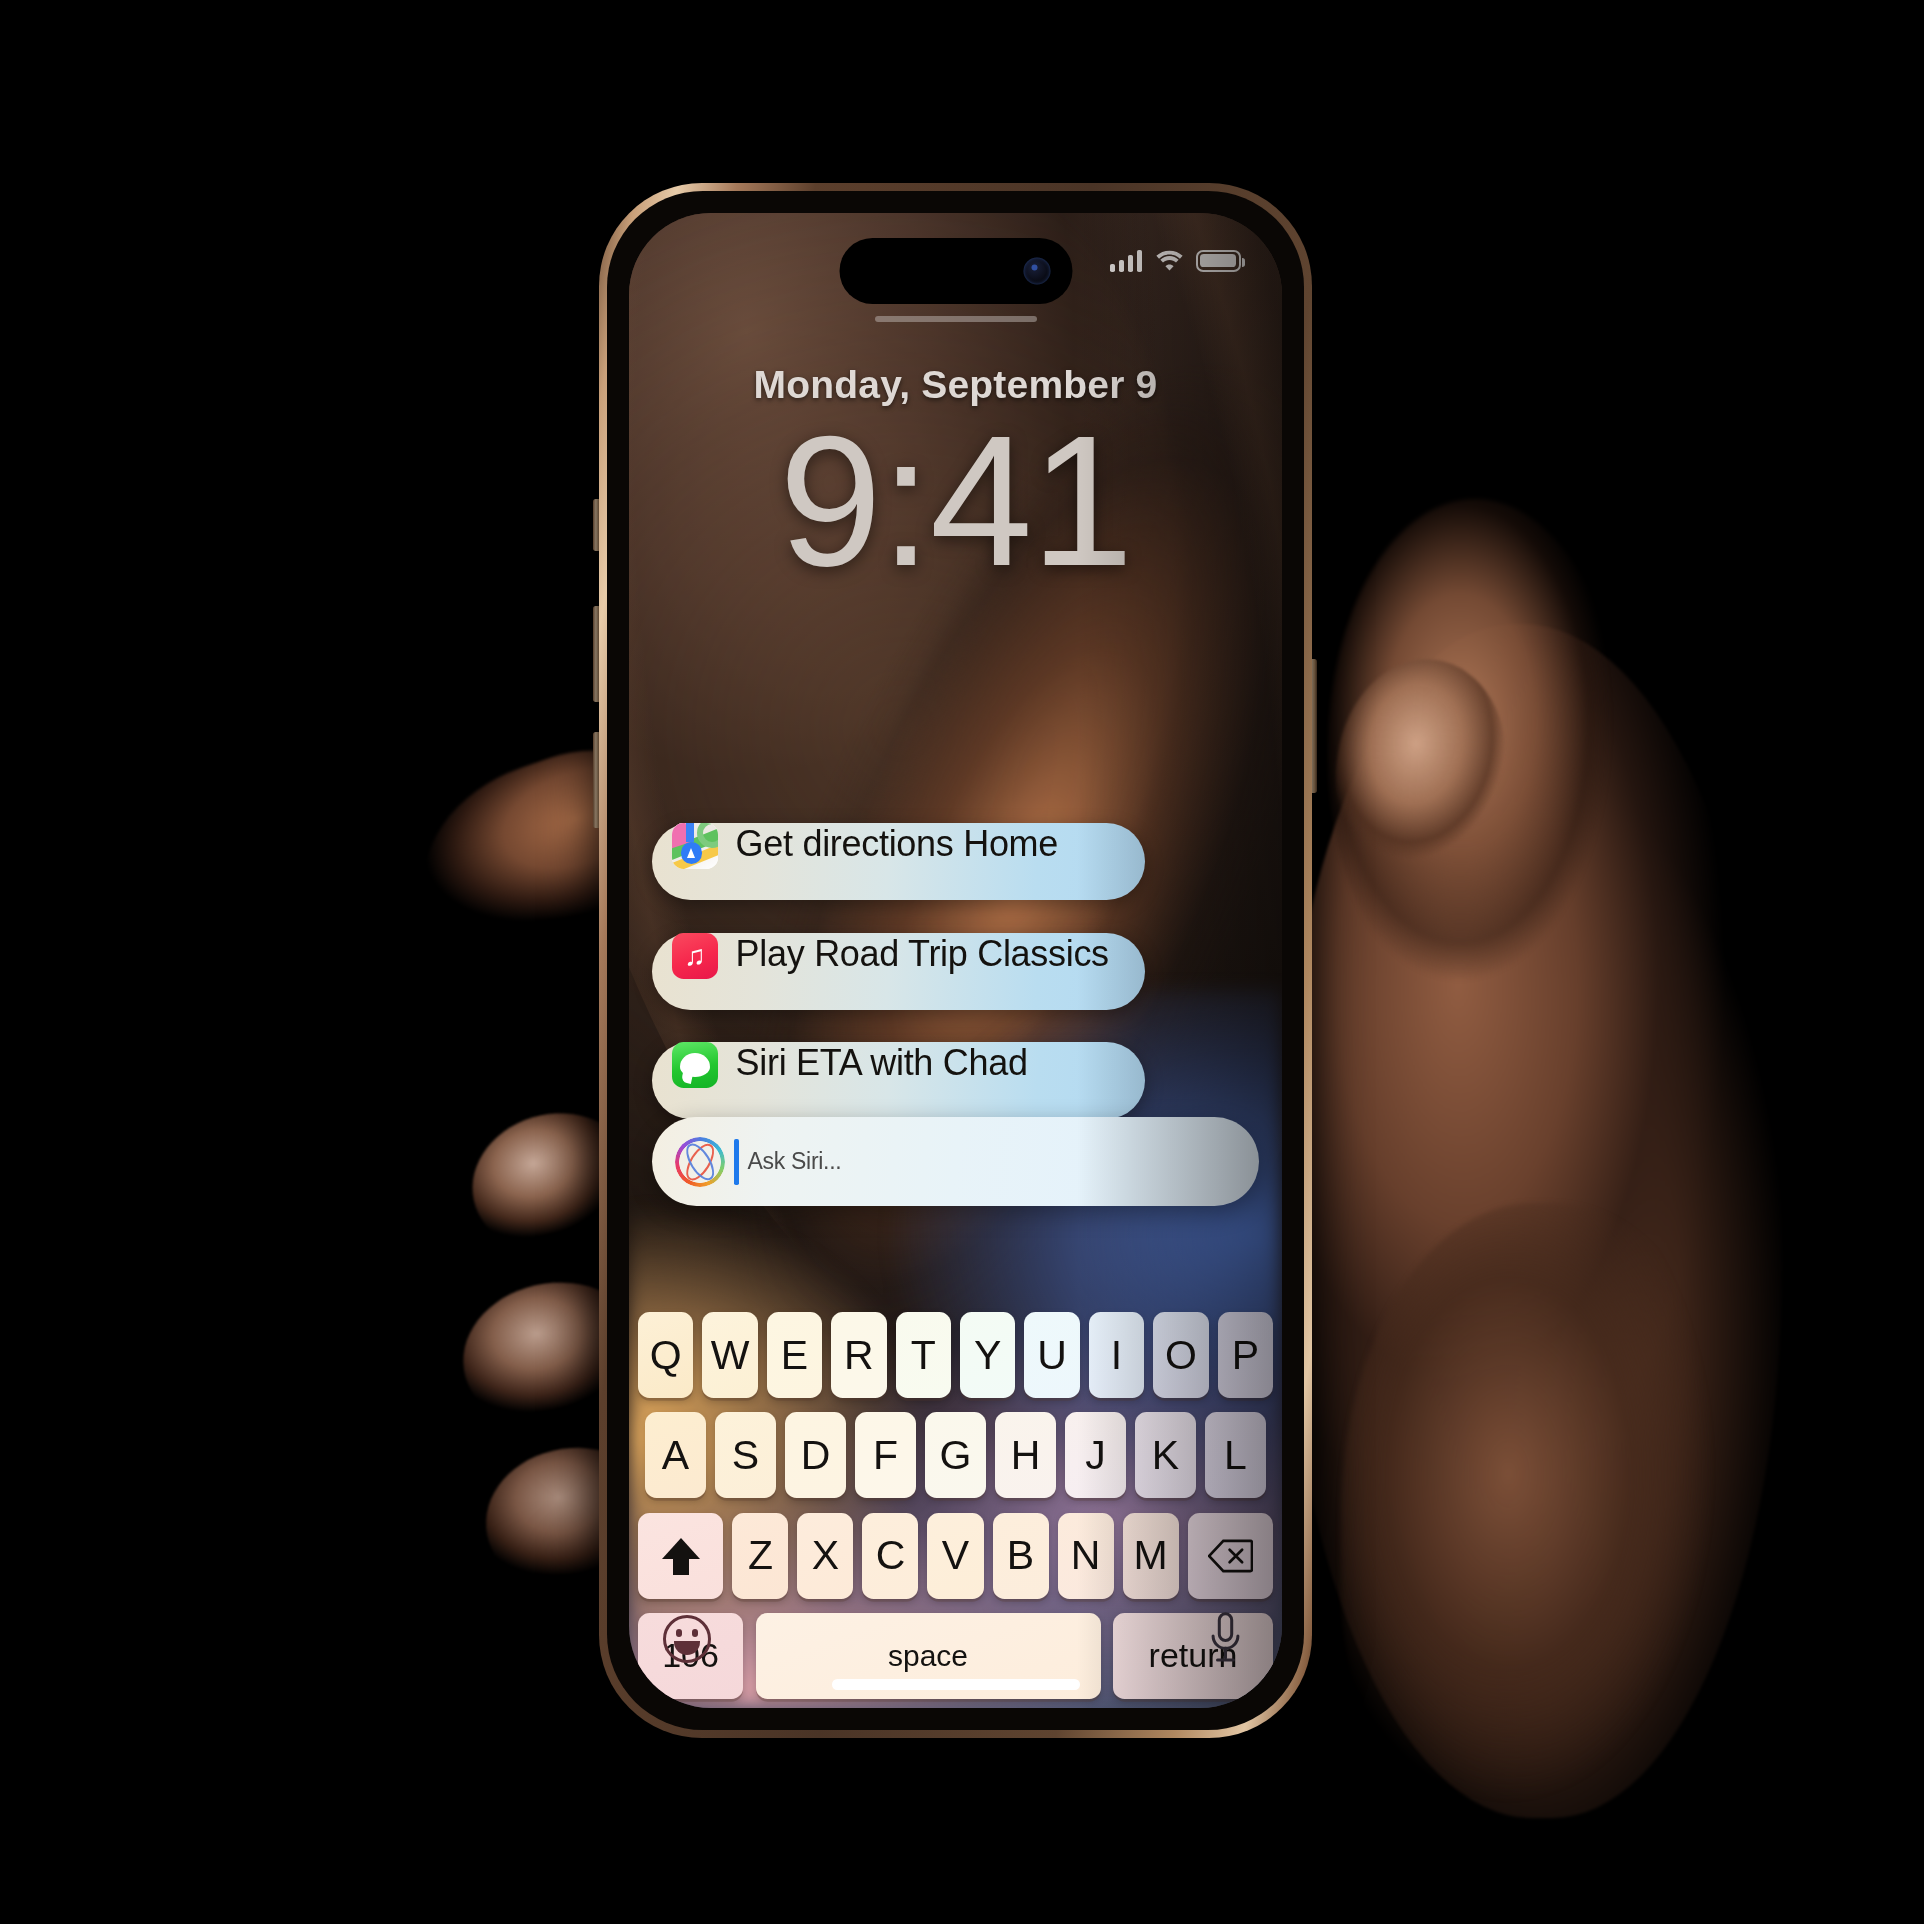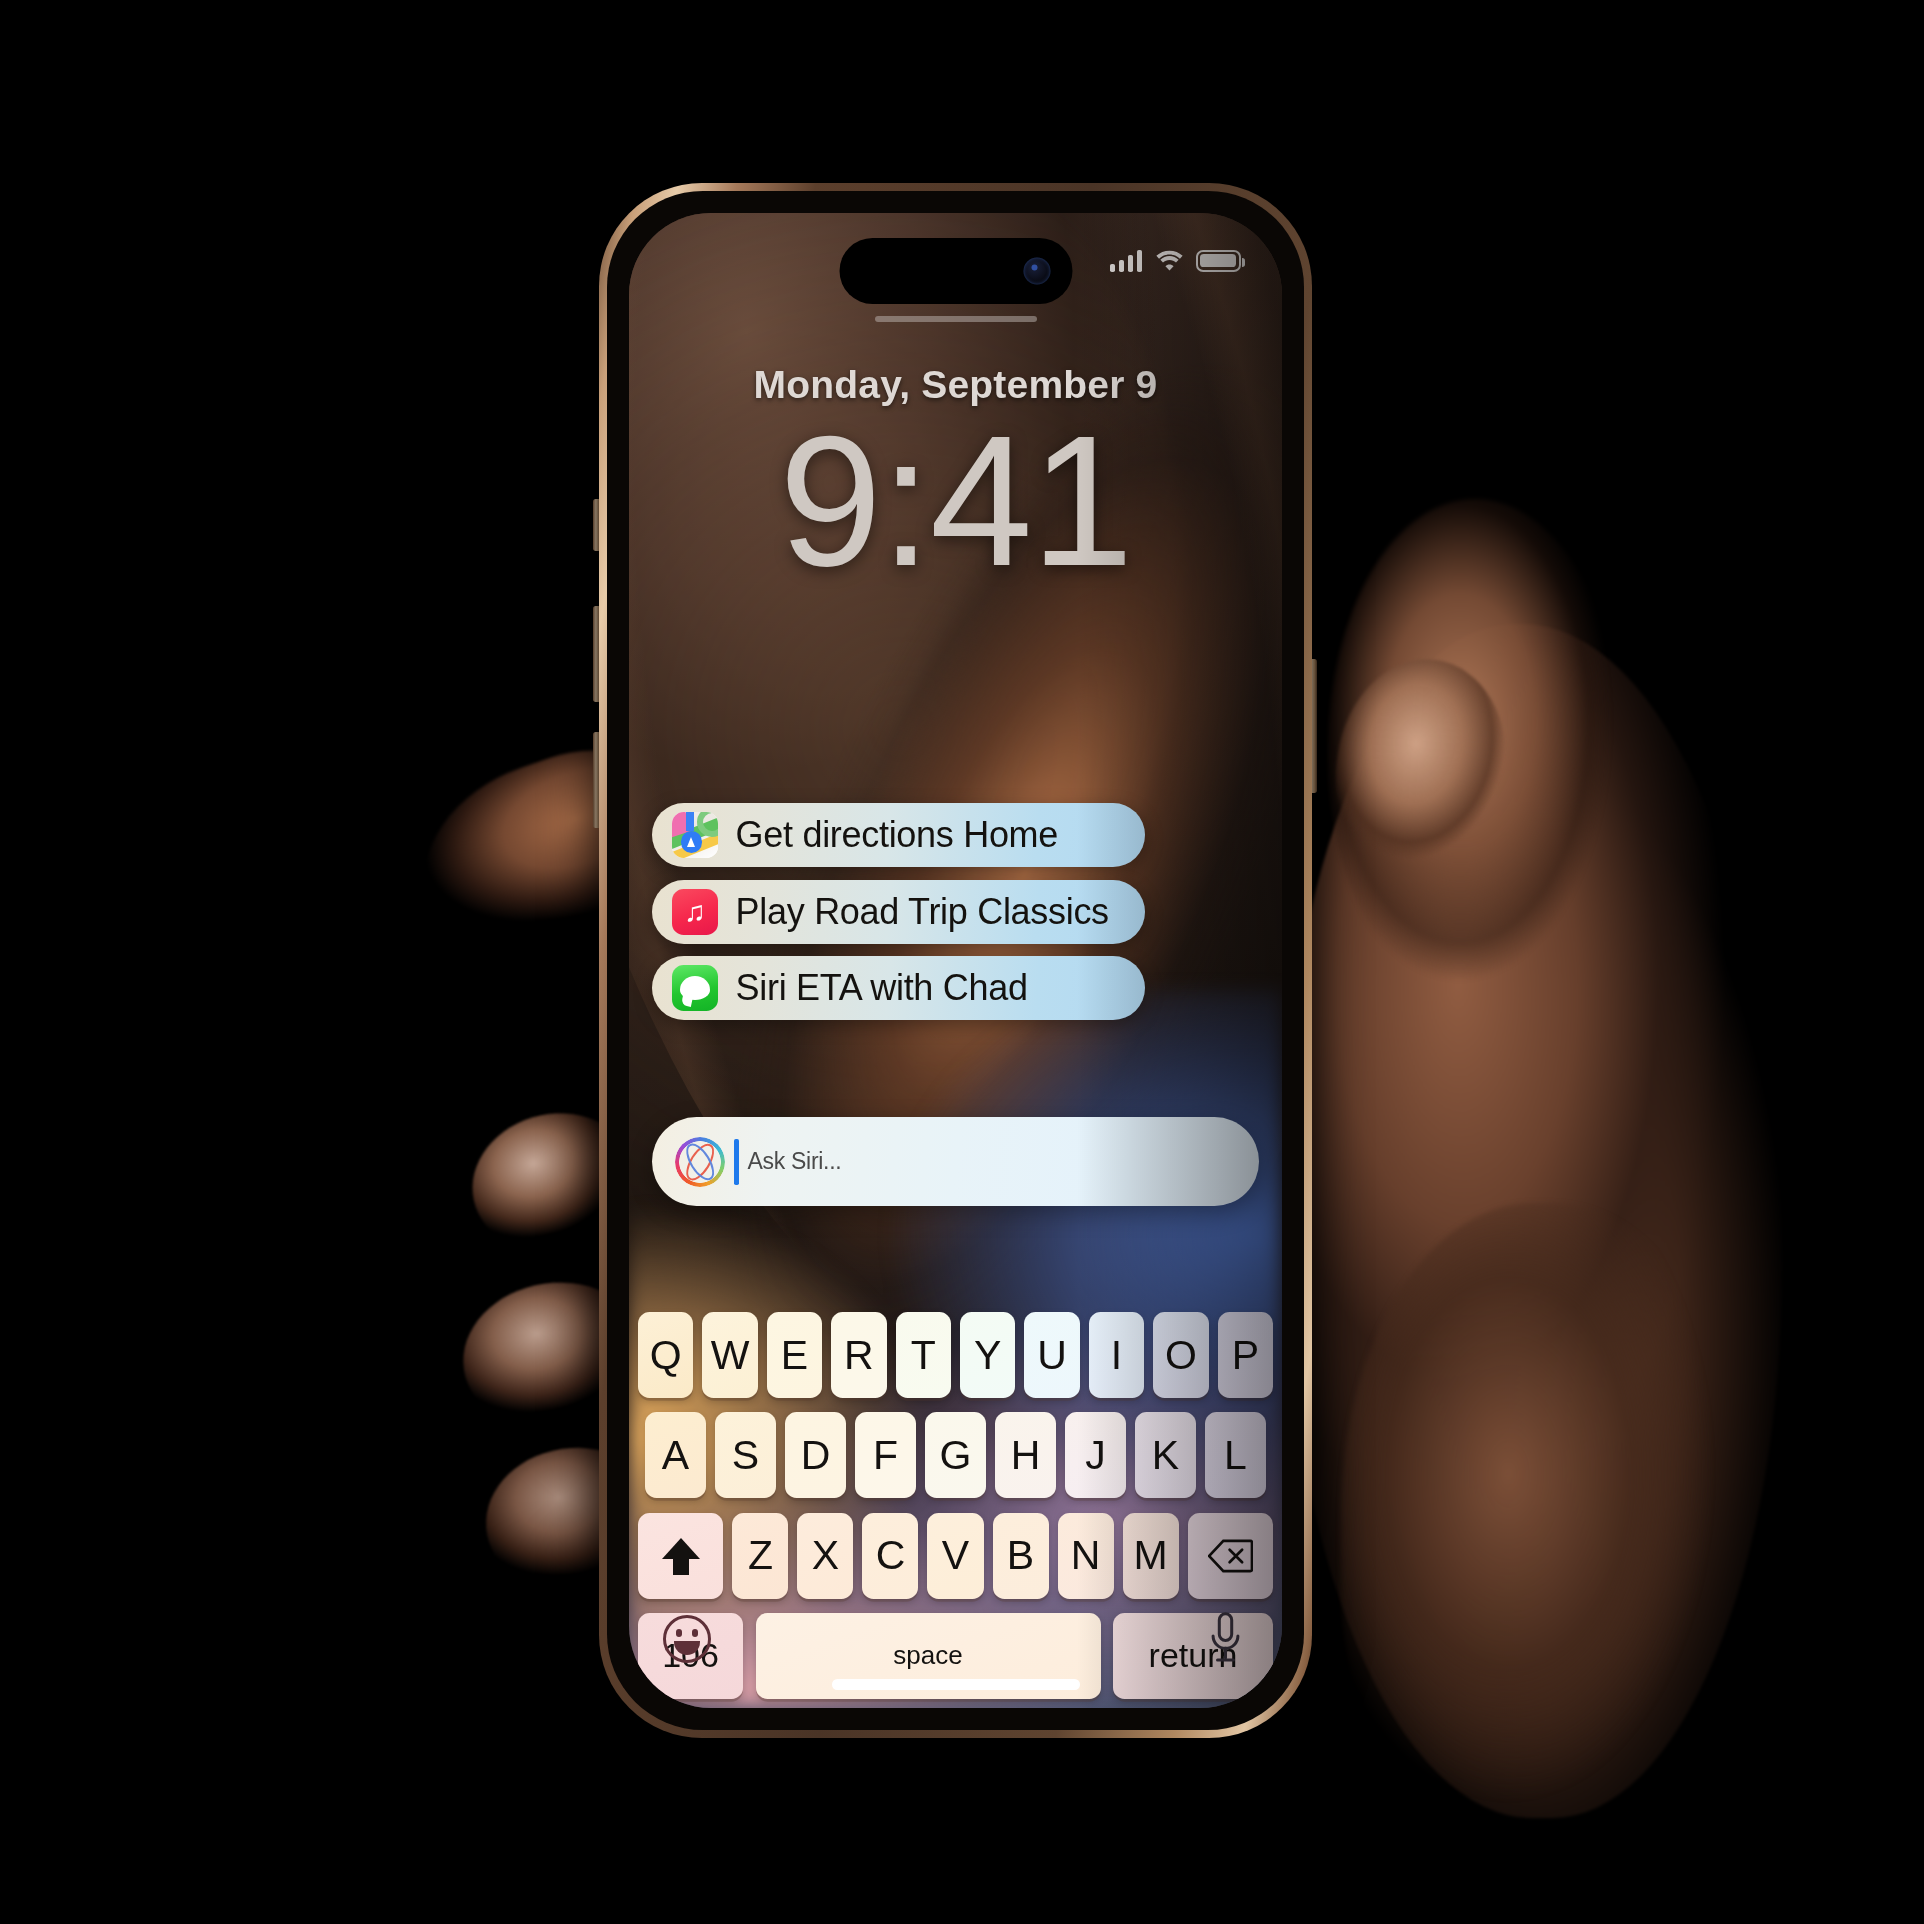--- a/index.html
+++ b/index.html
@@ -163,24 +163,25 @@
   .clock{
     position:absolute;left:0;right:0;top:189px;text-align:center;
     font-size:185px;line-height:1.08;font-weight:300;color:#cfc8c2;
     letter-spacing:-1.8px;text-shadow:0 3.6px 16px rgba(0,0,0,0.5);
     font-family:"Liberation Sans", sans-serif;
   }
 
   
   .chips{position:absolute;left:23px;top:590px;display:flex;flex-direction:column;gap:12.5px;}
   .chip{
-    display:flex;align-items:center;gap:18px;
-    height:64px;padding:0 36px 0 19.6px;border-radius:41px;
+    display:flex;gap:18px;
+    height:77px;padding:0 36px 0 19.6px;border-radius:41px;
     background:linear-gradient(94deg,#e9e2d0 0%,#e4e4da 22%,#d8e6e8 48%,#b9ddf0 78%,#b2d9f2 100%);
     box-shadow:0 5.3px 18px rgba(0,0,0,0.35);
+    margin-top:20px;
   }
   .chip-label{font-size:36px;color:#14120f;font-weight:400;white-space:nowrap;letter-spacing:-0.3px;}
 
   .appicon{width:46px;height:46px;border-radius:11.6px;flex:none;position:relative;overflow:hidden;}
   
   .icon-maps{background:#ffffff;}
   .icon-maps .m1{position:absolute;left:0;top:0;width:100%;height:100%;background:
       linear-gradient(150deg, #f5f2ee 0%, #ece8e2 40%, #ffffff 100%);}
   .icon-maps .m2{position:absolute;left:-5.3px;top:14.3px;width:64px;height:11.6px;background:#5ec25e;transform:rotate(-22deg);}
   .icon-maps .m3{position:absolute;left:-5.3px;top:30px;width:64px;height:9.8px;background:#f7c948;transform:rotate(-22deg);}
@@ -241,21 +242,21 @@
     height:86px;border-radius:11.6px;
     display:flex;align-items:center;justify-content:center;
     font-size:41px;color:#141210;font-weight:400;
     box-shadow:0 2.7px 0 rgba(90,60,45,0.30), 0 3.6px 7.1px rgba(0,0,0,0.18);
   }
   .kb-row1 .key{width:61px;}
   .kb-row2 .key{width:61px;}
   .kb-row3 .key{width:61px;}
   .key.wide{width:93px;}
   .key.num{width:105px;font-size:34px;}
-  .key.space{flex:1;max-width:362px;font-size:26px;}
+  .key.space{flex:1;max-width:362px;font-size:30px;}
   .key.ret{width:160px;font-size:34px;}
   .kb-row4{gap:12.5px;}
 
   .shift-ico{width:39px;height:39px;position:relative;}
   .shift-ico:before{content:"";position:absolute;left:50%;top:1.8px;transform:translateX(-50%);
     width:0;height:0;border-left:19.6px solid transparent;border-right:19.6px solid transparent;border-bottom:21.4px solid #141210;}
   .shift-ico:after{content:"";position:absolute;left:50%;top:21.4px;transform:translateX(-50%);
     width:16px;height:18px;background:#141210;}
   .del-ico{width:45px;height:34px;position:relative;}
   .del-ico svg{position:absolute;inset:0;}

